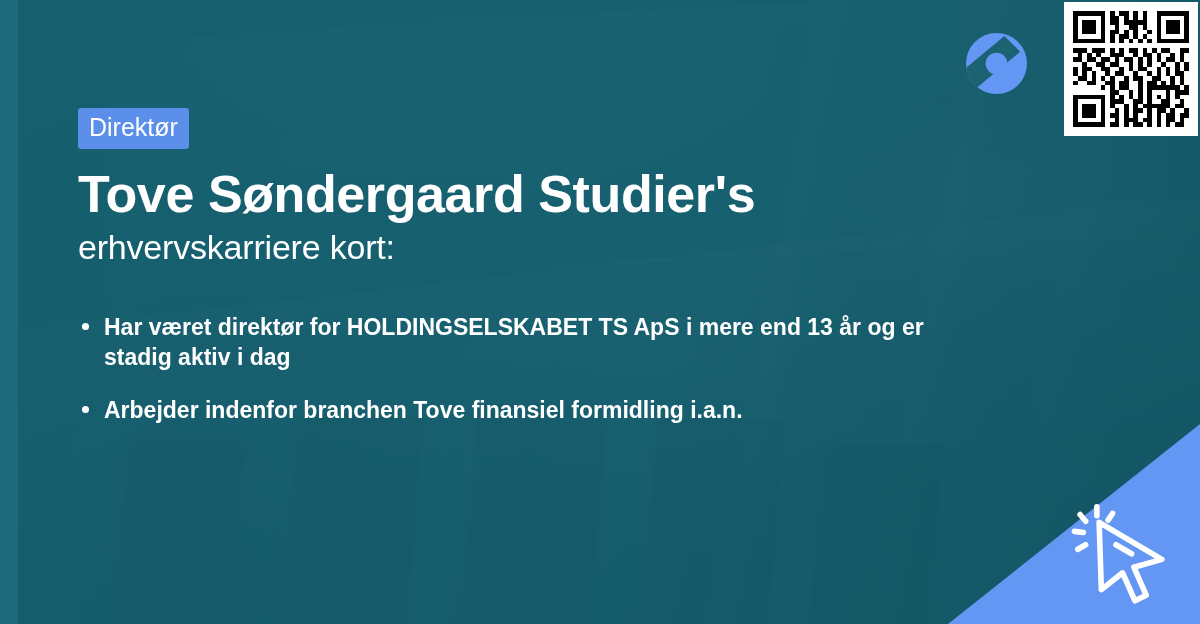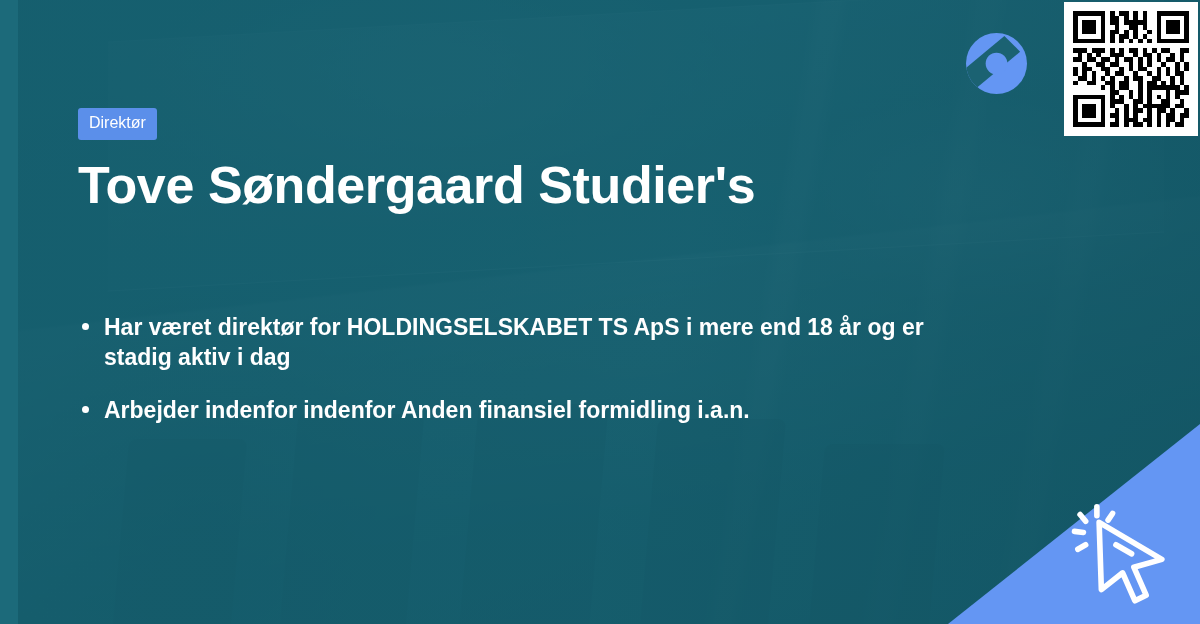--- a/index.html
+++ b/index.html
@@ -121,21 +121,21 @@
 
   
   .content {
     position:absolute; left:78px; top:108px;
     width:950px;
   }
   .badge {
     display:inline-block;
     background:#5b8fea;
     color:#ffffff;
-    font-size:16px;
+    font-size:25px;
     line-height:1;
     padding:7px 11px 9px 11px;
     border-radius:3px;
   }
   .title {
     color:#ffffff;
     font-size:52px;
     font-weight:bold;
     line-height:1.12;
     margin-top:16px;
@@ -390,26 +390,27 @@
       <g clip-path="url(#cc)">
         <path d="M-8 44 L40 4 L56 20 L8 60 Z" fill="#1b6272"></path>
       </g>
       <circle cx="32" cy="32" r="11" fill="#6496f3"></circle>
     </svg>
   </div>
 
   <div class="content">
     <div class="badge">Direktør</div>
     <div class="title">Tove Søndergaard Studier's</div>
+    <div class="subtitle">erhvervskarriere kort:</div>
   </div>
 
   <ul class="bullets">
     <li class="bullet">
       <span class="dot"></span>
-      <span>Har været direktør for HOLDINGSELSKABET TS ApS i mere end 18 år og er stadig aktiv i dag</span>
+      <span>Har været direktør for HOLDINGSELSKABET TS ApS i mere end 13 år og er stadig aktiv i dag</span>
     </li>
     <li class="bullet">
       <span class="dot"></span>
-      <span>Arbejder indenfor indenfor Anden finansiel formidling i.a.n.</span>
+      <span>Arbejder indenfor branchen Tove finansiel formidling i.a.n.</span>
     </li>
   </ul>
 
 </div>
 
 </body></html>

